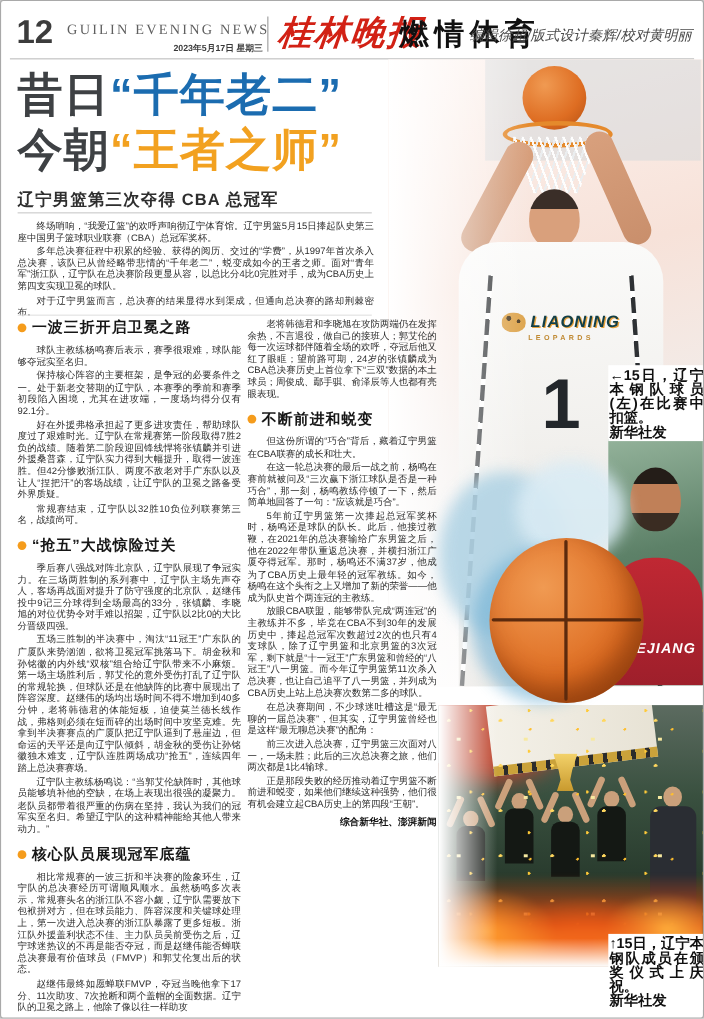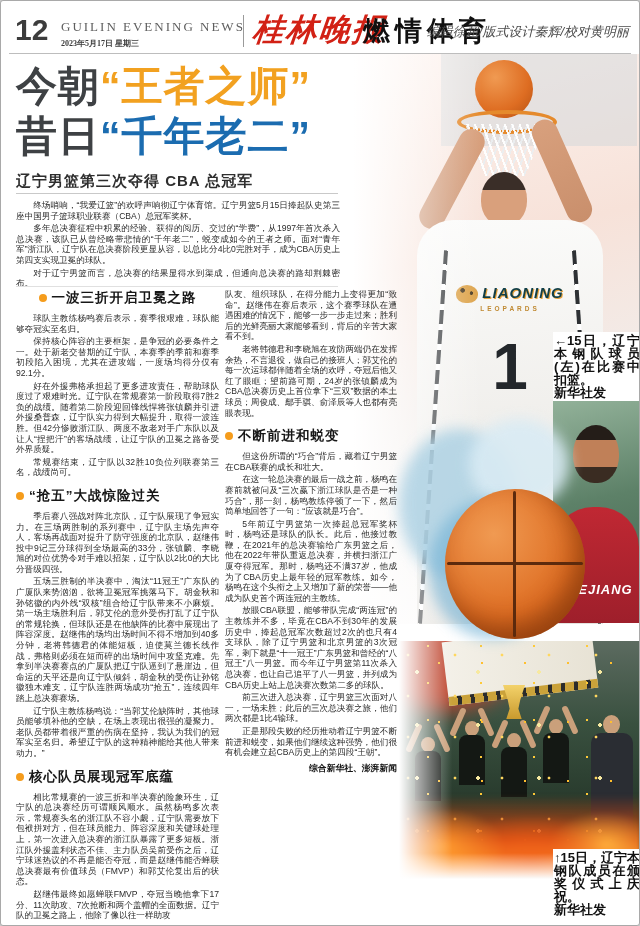--- a/index.html
+++ b/index.html
@@ -4,21 +4,21 @@
 <style>
   html,body{margin:0;padding:0;background:#c9c9c9;}
   .page{position:relative;width:640px;height:926px;margin:0 auto;background:#fff;
         border:1px solid #a9a9a9;border-radius:3px;box-sizing:border-box;overflow:hidden;
         font-family:"Liberation Sans","DejaVu Sans",sans-serif;color:#2c2c2c;}
   
   .hdr{position:absolute;left:10px;top:6px;right:10px;height:44px;}
   .pagenum{position:absolute;left:4px;top:6px;font-size:30px;font-weight:900;color:#3c3c3c;}
   .mast-en{position:absolute;left:50px;top:12px;width:178px;}
   .mast-en .en{font-family:"Liberation Serif","DejaVu Serif",serif;font-size:13px;letter-spacing:2px;color:#5f5f5f;white-space:nowrap;}
-  .mast-en .date{font-size:8px;font-weight:bold;color:#3a3a3a;margin-top:3px;font-family:Liberation Serif, serif;}
+  .mast-en .date{text-align:right;font-size:8px;font-weight:bold;color:#3a3a3a;margin-top:3px;}
   .vline{position:absolute;left:232px;top:8px;width:1px;height:32px;background:#9a9a9a;}
   .mast-cn{position:absolute;left:242px;top:2px;font-size:31px;font-weight:900;font-style:italic;
            color:#d222155;color:#d22115;letter-spacing:2px;transform:skewX(-6deg);}
   .section-name{position:absolute;left:352px;top:6px;font-size:27px;font-weight:900;color:#101010;letter-spacing:5px;}
   .credits{position:absolute;right:0;top:16px;font-size:13px;color:#4a4a4a;font-style:italic;}
   .hrule-top{position:absolute;left:8px;right:8px;top:52px;height:1px;background:#bdbdbd;}
   
   .headline{position:absolute;left:15px;top:60px;width:330px;z-index:5;}
   .hl-line{font-size:41px;font-weight:900;letter-spacing:1px;line-height:50px;white-space:nowrap;}
   .hl-dark{color:#3e4144;}
@@ -29,21 +29,21 @@
   .rule-lead{position:absolute;left:15px;top:285px;width:322px;height:1px;background:#e0e0e0;z-index:5;}
   
   .lead{position:absolute;left:15px;top:199px;width:324px;z-index:5;}
   .col{position:absolute;top:288px;z-index:5;}
   .col-left{left:15px;width:203px;}
   .col-mid{left:224px;width:172px;}
   .col p,.lead p{margin:0 0 2px;text-indent:2em;text-align:justify;font-size:8.6px;line-height:10.6px;color:#2b2b2b;}
   .col p.noind{text-indent:0;}
   .sec-h{display:flex;align-items:center;gap:5px;font-size:13.5px;font-weight:900;color:#161616;
          margin:9px 0 6px;letter-spacing:1px;white-space:nowrap;}
-  .sec-h:first-child{margin-top:0;justify-content:center;}
+  .sec-h:first-child{margin-top:0;}
   .dot{width:8px;height:8px;border-radius:50%;background:#f59c1c;flex:0 0 auto;}
   .attrib{margin-top:5px;text-align:right;font-weight:bold;font-size:8.8px;color:#111;}
   
   .hero{position:absolute;left:352px;top:53px;width:286px;height:570px;overflow:hidden;z-index:1;
         background:linear-gradient(165deg,#fdf3ef 0%,#f7e2d9 35%,#f2ece9 60%,#ffffff 100%);}
   .hero .fadeL{position:absolute;inset:0;background:linear-gradient(90deg,#ffffff 0%,rgba(255,255,255,0) 45%);}
   .backboard{position:absolute;left:88px;top:0;width:196px;height:92px;background:rgba(205,212,218,.45);}
   .ball{position:absolute;border-radius:50%;background:radial-gradient(circle at 35% 30%,#f09a52,#de6d22 60%,#b34f12);}
   .hero .ball{left:122px;top:6px;width:58px;height:58px;}
   .rim{position:absolute;left:104px;top:56px;width:92px;height:16px;border:4px solid #e58a2c;border-radius:50%;}
@@ -214,22 +214,22 @@
         <div class="ph"></div>
         <div class="pb"></div>
       </div>
     <div class="confetti"></div>
     <div class="flame"></div>
     <div class="fadeB"></div>
     <div class="fadeL"></div>
   </div>
 
   <div class="headline">
+    <div class="hl-line"><span class="hl-dark">昔日</span><span class="hl-blue">“千年老二”</span></div>
     <div class="hl-line"><span class="hl-dark">今朝</span><span class="hl-orange">“王者之师”</span></div>
-    <div class="hl-line"><span class="hl-dark">昔日</span><span class="hl-blue">“千年老二”</span></div>
     <div class="hl-sub">辽宁男篮第三次夺得 CBA 总冠军</div>
   </div>
   <div class="rule-sub"></div>
 
   <div class="lead">
     <p>终场哨响，“我爱辽篮”的欢呼声响彻辽宁体育馆。辽宁男篮5月15日捧起队史第三座中国男子篮球职业联赛（CBA）总冠军奖杯。</p>
     <p>多年总决赛征程中积累的经验、获得的阅历、交过的“学费”，从1997年首次杀入总决赛，该队已从曾经略带悲情的“千年老二”，蜕变成如今的王者之师。面对“青年军”浙江队，辽宁队在总决赛阶段更显从容，以总比分4比0完胜对手，成为CBA历史上第四支实现卫冕的球队。</p>
     <p>对于辽宁男篮而言，总决赛的结果显得水到渠成，但通向总决赛的路却荆棘密布。</p>
   </div>
   <div class="rule-lead"></div>
@@ -254,31 +254,31 @@
 
     <h2 class="sec-h">
         <span class="dot"></span>
         <span>核心队员展现冠军底蕴</span>
       </h2>
     <p>相比常规赛的一波三折和半决赛的险象环生，辽宁队的总决赛经历可谓顺风顺水。虽然杨鸣多次表示，常规赛头名的浙江队不容小觑，辽宁队需要放下包袱拼对方，但在球员能力、阵容深度和关键球处理上，第一次进入总决赛的浙江队暴露了更多短板。浙江队外援盖利状态不佳、主力队员吴前受伤之后，辽宁球迷热议的不再是能否夺冠，而是赵继伟能否蝉联总决赛最有价值球员（FMVP）和郭艾伦复出后的状态。</p>
     <p>赵继伟最终如愿蝉联FMVP，夺冠当晚他拿下17分、11次助攻、7次抢断和两个盖帽的全面数据。辽宁队的卫冕之路上，他除了像以往一样助攻</p>
   </div>
 
   <div class="col col-mid">
-    <p class="noind">队友、组织球队，在得分能力上变得更加“致命”。赵继伟在赛后表示，这个赛季球队在遭遇困难的情况下，能够一步一步走过来；胜利后的光鲜亮丽大家能够看到，背后的辛苦大家看不到。</p>
     <p>老将韩德君和李晓旭在攻防两端仍在发挥余热，不言退役，做自己的接班人；郭艾伦的每一次运球都伴随着全场的欢呼，夺冠后他又红了眼眶；望前路可期，24岁的张镇麟成为CBA总决赛历史上首位拿下“三双”数据的本土球员；周俊成、鄢手骐、俞泽辰等人也都有亮眼表现。</p>
 
     <h2 class="sec-h">
         <span class="dot"></span>
         <span>不断前进和蜕变</span>
       </h2>
     <p>但这份所谓的“巧合”背后，藏着辽宁男篮在CBA联赛的成长和壮大。</p>
     <p>在这一轮总决赛的最后一战之前，杨鸣在赛前就被问及“三次赢下浙江球队是否是一种巧合”，那一刻，杨鸣教练停顿了一下，然后简单地回答了一句：“应该就是巧合”。</p>
     <p>5年前辽宁男篮第一次捧起总冠军奖杯时，杨鸣还是球队的队长。此后，他接过教鞭，在2021年的总决赛输给广东男篮之后，他在2022年带队重返总决赛，并横扫浙江广厦夺得冠军。那时，杨鸣还不满37岁，他成为了CBA历史上最年轻的冠军教练。如今，杨鸣在这个头衔之上又增加了新的荣誉——他成为队史首个两连冠的主教练。</p>
     <p>放眼CBA联盟，能够带队完成“两连冠”的主教练并不多，毕竟在CBA不到30年的发展历史中，捧起总冠军次数超过2次的也只有4支球队，除了辽宁男篮和北京男篮的3次冠军，剩下就是“十一冠王”广东男篮和曾经的“八冠王”八一男篮。而今年辽宁男篮第11次杀入总决赛，也让自己追平了八一男篮，并列成为CBA历史上站上总决赛次数第二多的球队。</p>
+    <p>在总决赛期间，不少球迷吐槽这是“最无聊的一届总决赛”，但其实，辽宁男篮曾经也是这样“最无聊总决赛”的配角：</p>
     <p>前三次进入总决赛，辽宁男篮三次面对八一，一场未胜；此后的三次总决赛之旅，他们两次都是1比4输球。</p>
     <p>正是那段失败的经历推动着辽宁男篮不断前进和蜕变，如果他们继续这种强势，他们很有机会建立起CBA历史上的第四段“王朝”。</p>
     <div class="attrib">综合新华社、澎湃新闻</div>
   </div>
 
   <div class="cap cap1">
     <span>←</span><span>15日，辽宁本钢队球员(左)在比赛中扣篮。</span>
     <div class="credit">新华社发</div>
   </div>
   <div class="cap cap2">

